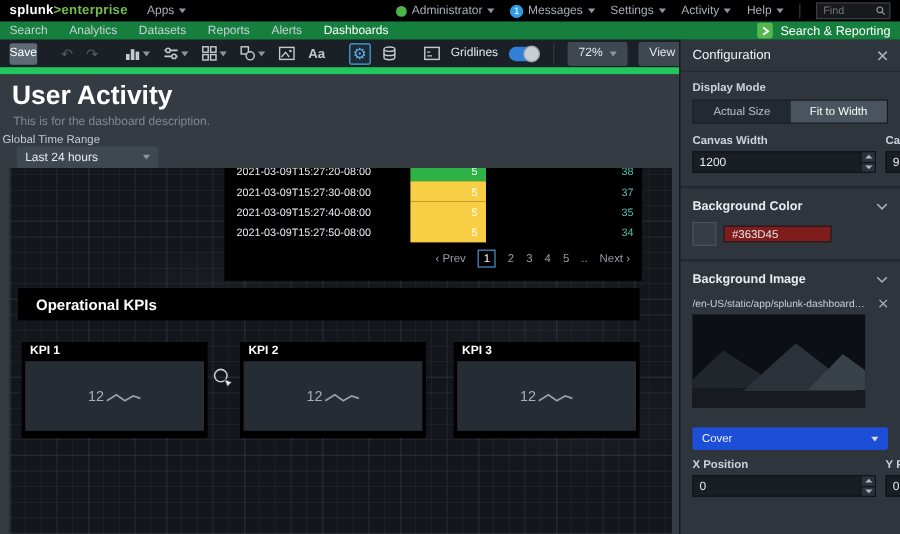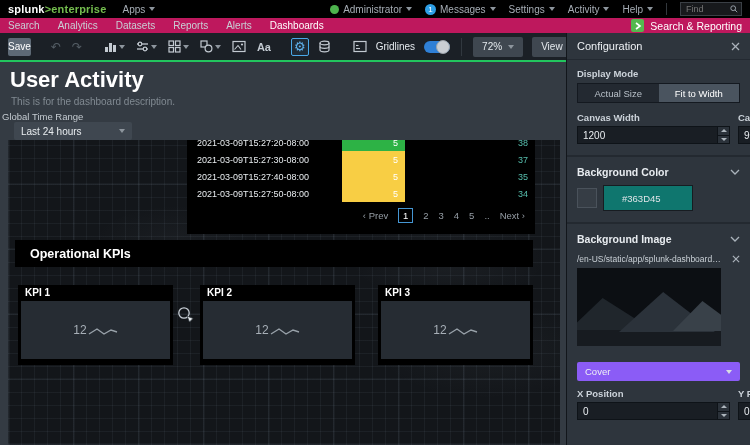--- a/index.html
+++ b/index.html
@@ -19,31 +19,31 @@
          display:flex;align-items:center;justify-content:center;padding:0 1px;}
   .caret{width:0;height:0;border-left:3.5px solid transparent;border-right:3.5px solid transparent;
          border-top:4px solid #8d959d;display:inline-block;}
   .find-box{display:flex;align-items:center;background:#17191c;border:1px solid #3a3f45;height:14px;
             width:62px;padding:0 3px;}
   .find-box input{flex:1;width:40px;background:transparent;border:none;outline:none;color:#c7ccd1;
             font-size:9px;font-family:"Liberation Sans",sans-serif;}
   .tb-sep{width:1px;height:12px;background:#33383d;}
 
   
-  .navbar{position:absolute;top:18px;left:0;right:0;height:15px;background:#be185d;display:flex;
+  .navbar{position:absolute;top:18px;left:0;right:0;height:15px;background:#15803d;display:flex;
           align-items:center;padding:0 8px;gap:18px;font-size:10px;color:#c9d0d6;}
   .nav-item{cursor:default;}
   .nav-item.active{color:#fff;}
   .nav-right{margin-left:auto;display:flex;align-items:center;gap:6px;color:#fff;font-size:10.5px;}
   .sr-icon{width:13px;height:13px;border-radius:2px;background:#55b84e;display:flex;align-items:center;
            justify-content:center;}
 
   
   .toolbar{position:absolute;top:33px;left:0;width:566px;height:29px;background:#1b2026;display:flex;
-           align-items:center;padding:0 8px;gap:7px;border-bottom:2px solid #22c55e;}
+           align-items:center;padding:0 8px;gap:7px;border-bottom:6px solid #22c55e;}
   .save-btn{width:44px;height:18px;background:#5d6975;border-radius:2px;color:#fff;font-size:10px;
             display:flex;align-items:center;justify-content:center;cursor:pointer;}
   .tool-sep{width:1px;height:18px;background:#31383f;margin:0 2px;}
   .ico-btn{height:18px;display:flex;align-items:center;gap:2px;padding:0 2px;cursor:pointer;}
   .ico-btn svg{display:block;}
   .glyph{font-size:12px;line-height:18px;color:#c3cad1;}
   .glyph.dis{color:#555e66;}
   .aa{font-size:11px;color:#c3cad1;font-weight:bold;}
   .ico-btn.sel{border:1px solid #4aa8e8;border-radius:2px;background:rgba(74,168,232,.08);}
   .ico-btn.sel .glyph{color:#5fb0ea;font-size:13px;}
@@ -124,37 +124,37 @@
   .stepper{width:12px;border-left:1px solid #0e1318;display:flex;flex-direction:column;}
   .step{flex:1;background:#2b323a;display:flex;align-items:center;justify-content:center;cursor:pointer;}
   .step+.step{border-top:1px solid #0e1318;}
   .tri-up{width:0;height:0;border-left:3px solid transparent;border-right:3px solid transparent;
           border-bottom:3px solid #aeb6bd;}
   .tri-dn{width:0;height:0;border-left:3px solid transparent;border-right:3px solid transparent;
           border-top:3px solid #aeb6bd;}
   .divider{height:2px;background:#232930;margin:11px -10px 0;}
   .color-row{display:flex;align-items:center;gap:6px;margin-top:7px;}
   .swatch{width:20px;height:20px;background:#363D45;border:1px solid #4a525b;cursor:pointer;}
-  .hex-input{width:90px;height:26px;background:#0f766e;border:1px solid #171c21;display:flex;
-             align-items:center;padding-left:12px;}
+  .hex-input{width:90px;height:14px;background:#7f1d1d;border:1px solid #171c21;display:flex;
+             align-items:center;}
   .hex-input input{width:100%;background:transparent;border:none;outline:none;color:#dfe4e8;
              font-size:9.5px;padding-left:6px;font-family:"Liberation Sans",sans-serif;}
   .path-row{display:flex;align-items:center;justify-content:space-between;margin-top:9px;}
   .path-text{font-size:8.5px;color:#c9d0d6;white-space:nowrap;overflow:hidden;
              text-overflow:ellipsis;width:146px;}
   .preview{position:relative;width:144px;height:78px;background:#0c0f13;margin-top:4px;overflow:hidden;}
   .m{position:absolute;}
   .m1{bottom:16px;left:-8px;width:84px;height:32px;background:#20262c;
       clip-path:polygon(0 100%,40% 0,100% 100%);}
   .m2{bottom:14px;left:42px;width:96px;height:40px;background:#2b323a;
       clip-path:polygon(0 100%,46% 0,100% 100%);}
   .m3{bottom:15px;left:96px;width:70px;height:30px;background:#394149;
       clip-path:polygon(0 100%,42% 0,100% 100%);}
   .m4{bottom:0;left:0;right:0;height:16px;background:#171b20;}
-  .cover-drop{height:19px;background:#8b5cf6;border-radius:2px;display:flex;align-items:center;
+  .cover-drop{height:19px;background:#1d4ed8;border-radius:2px;display:flex;align-items:center;
               justify-content:space-between;padding:0 8px;margin-top:16px;color:#eef1f4;
               font-size:9.5px;cursor:pointer;}
   .cover-drop .caret{border-top-color:#d7dce1;}
 </style>
 </head>
 <body>
 
 <div class="app">
 
   <div class="topbar">

